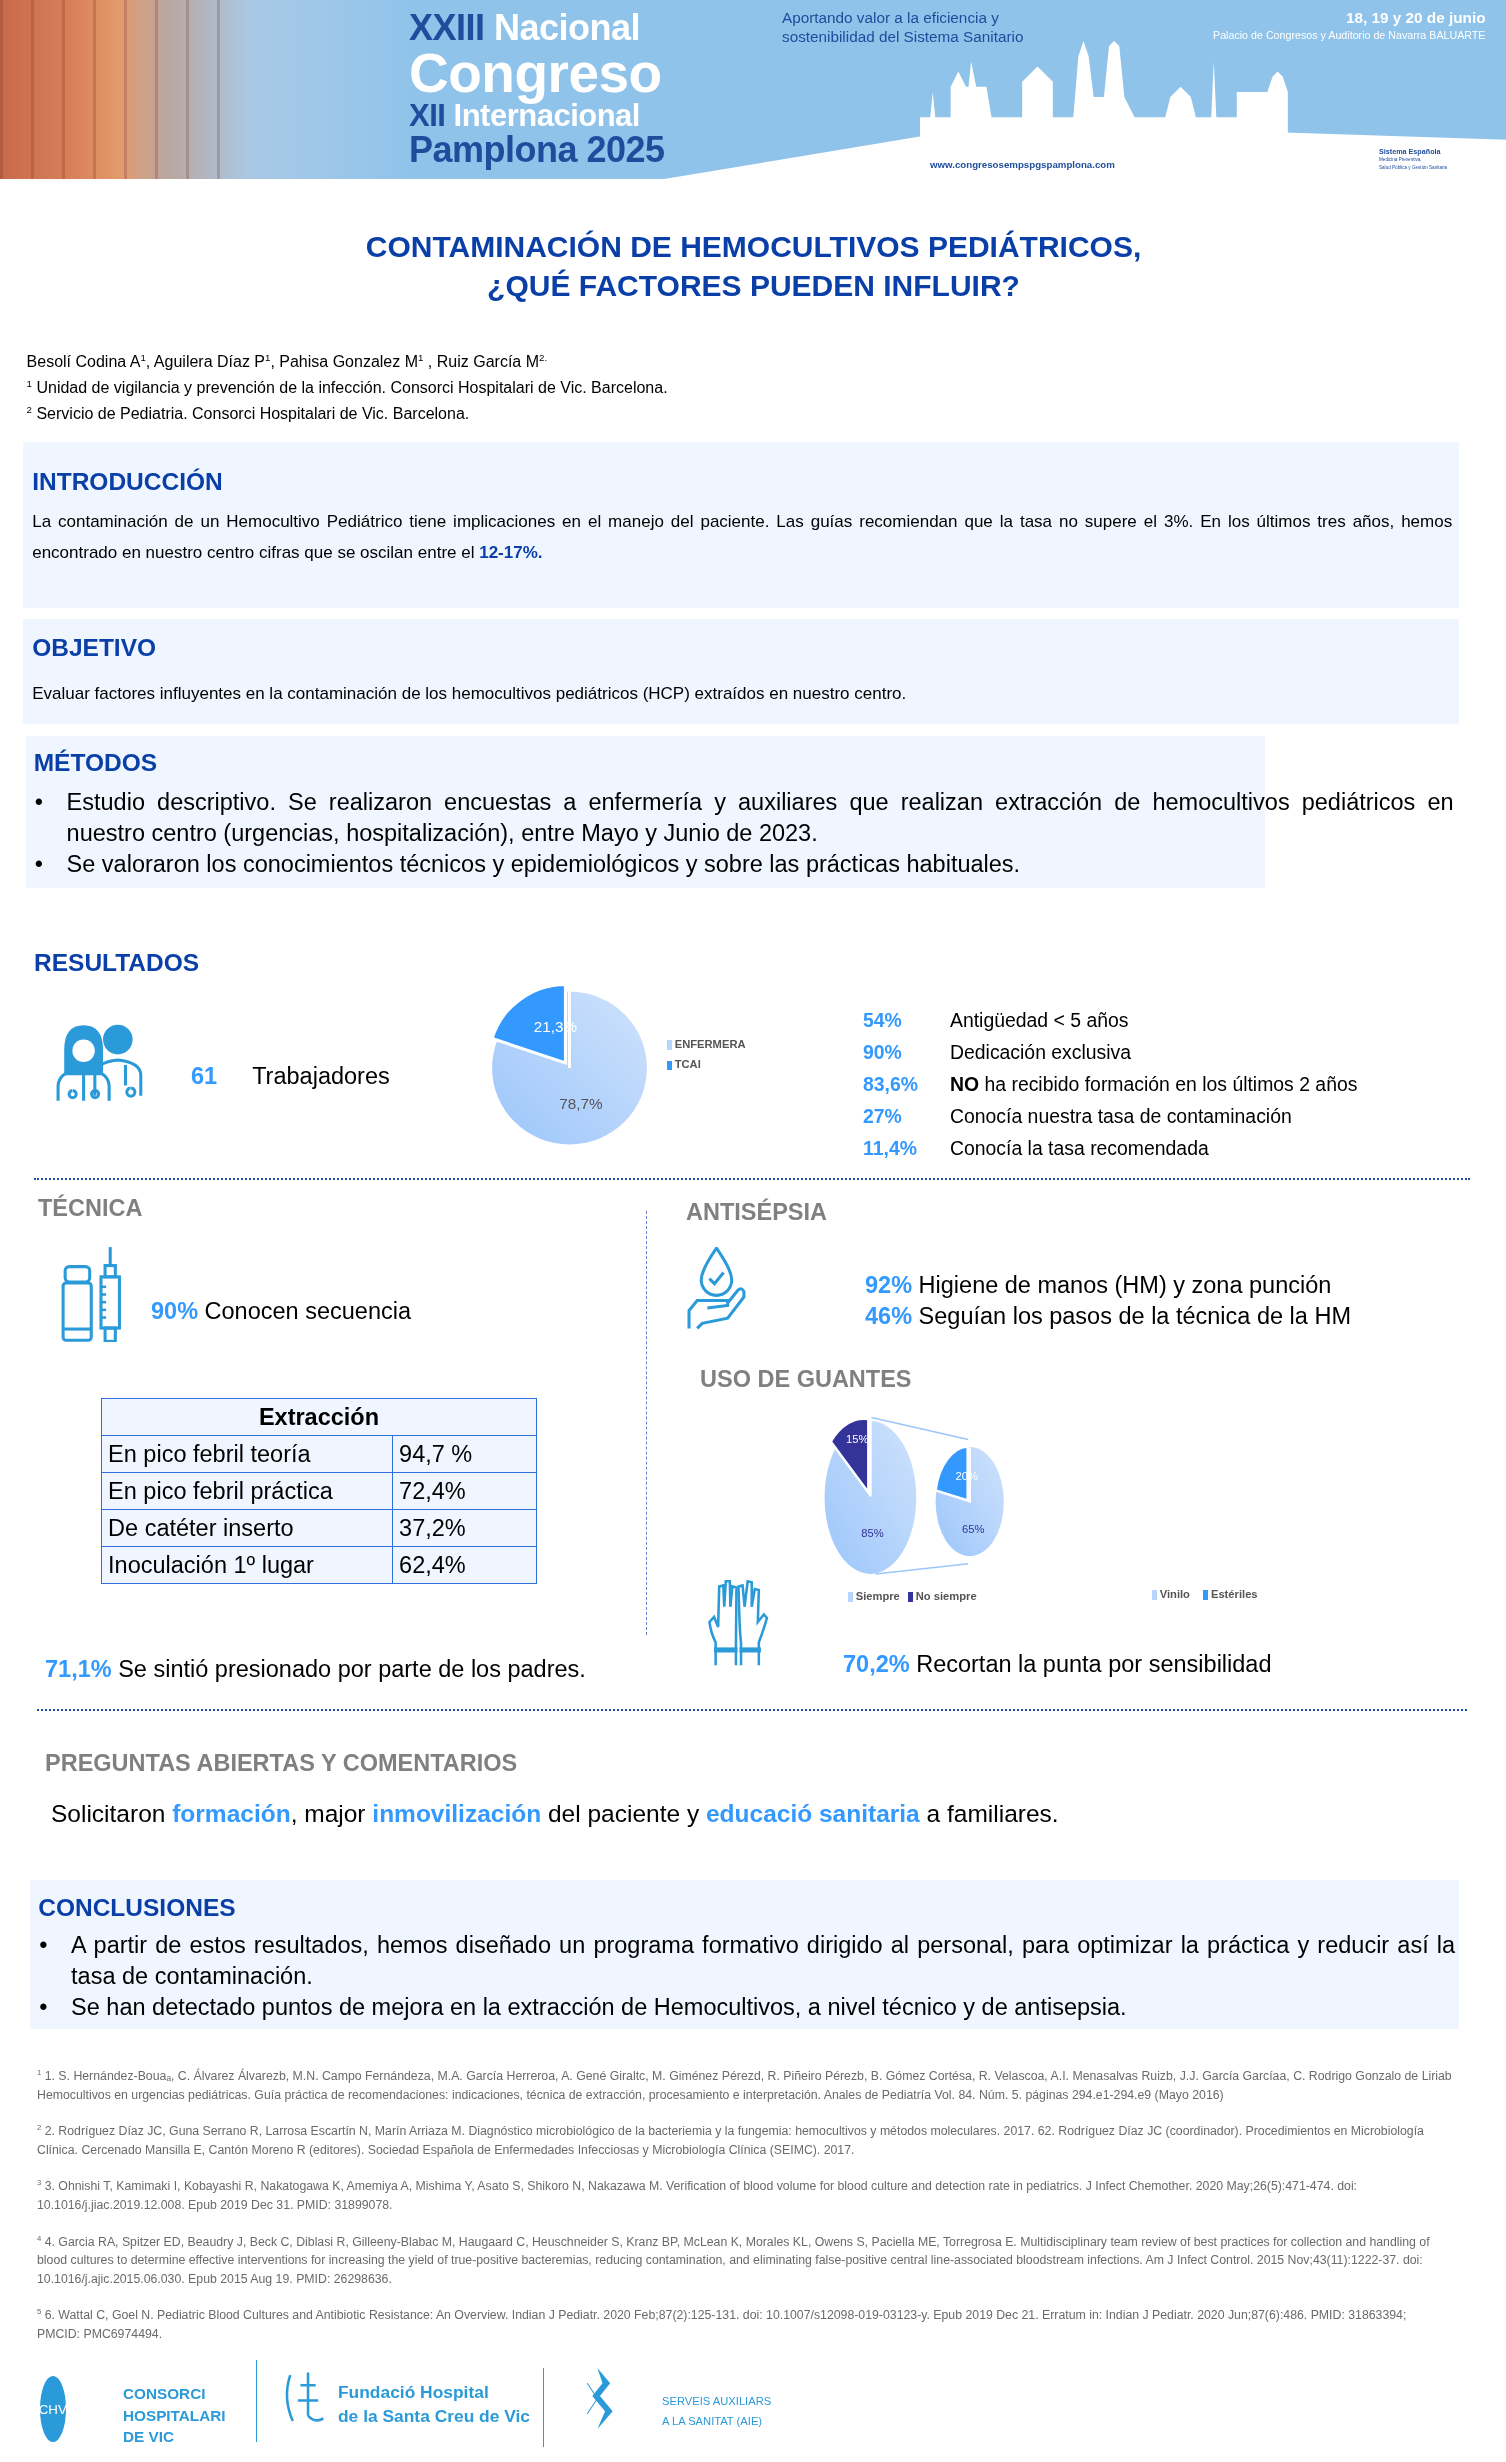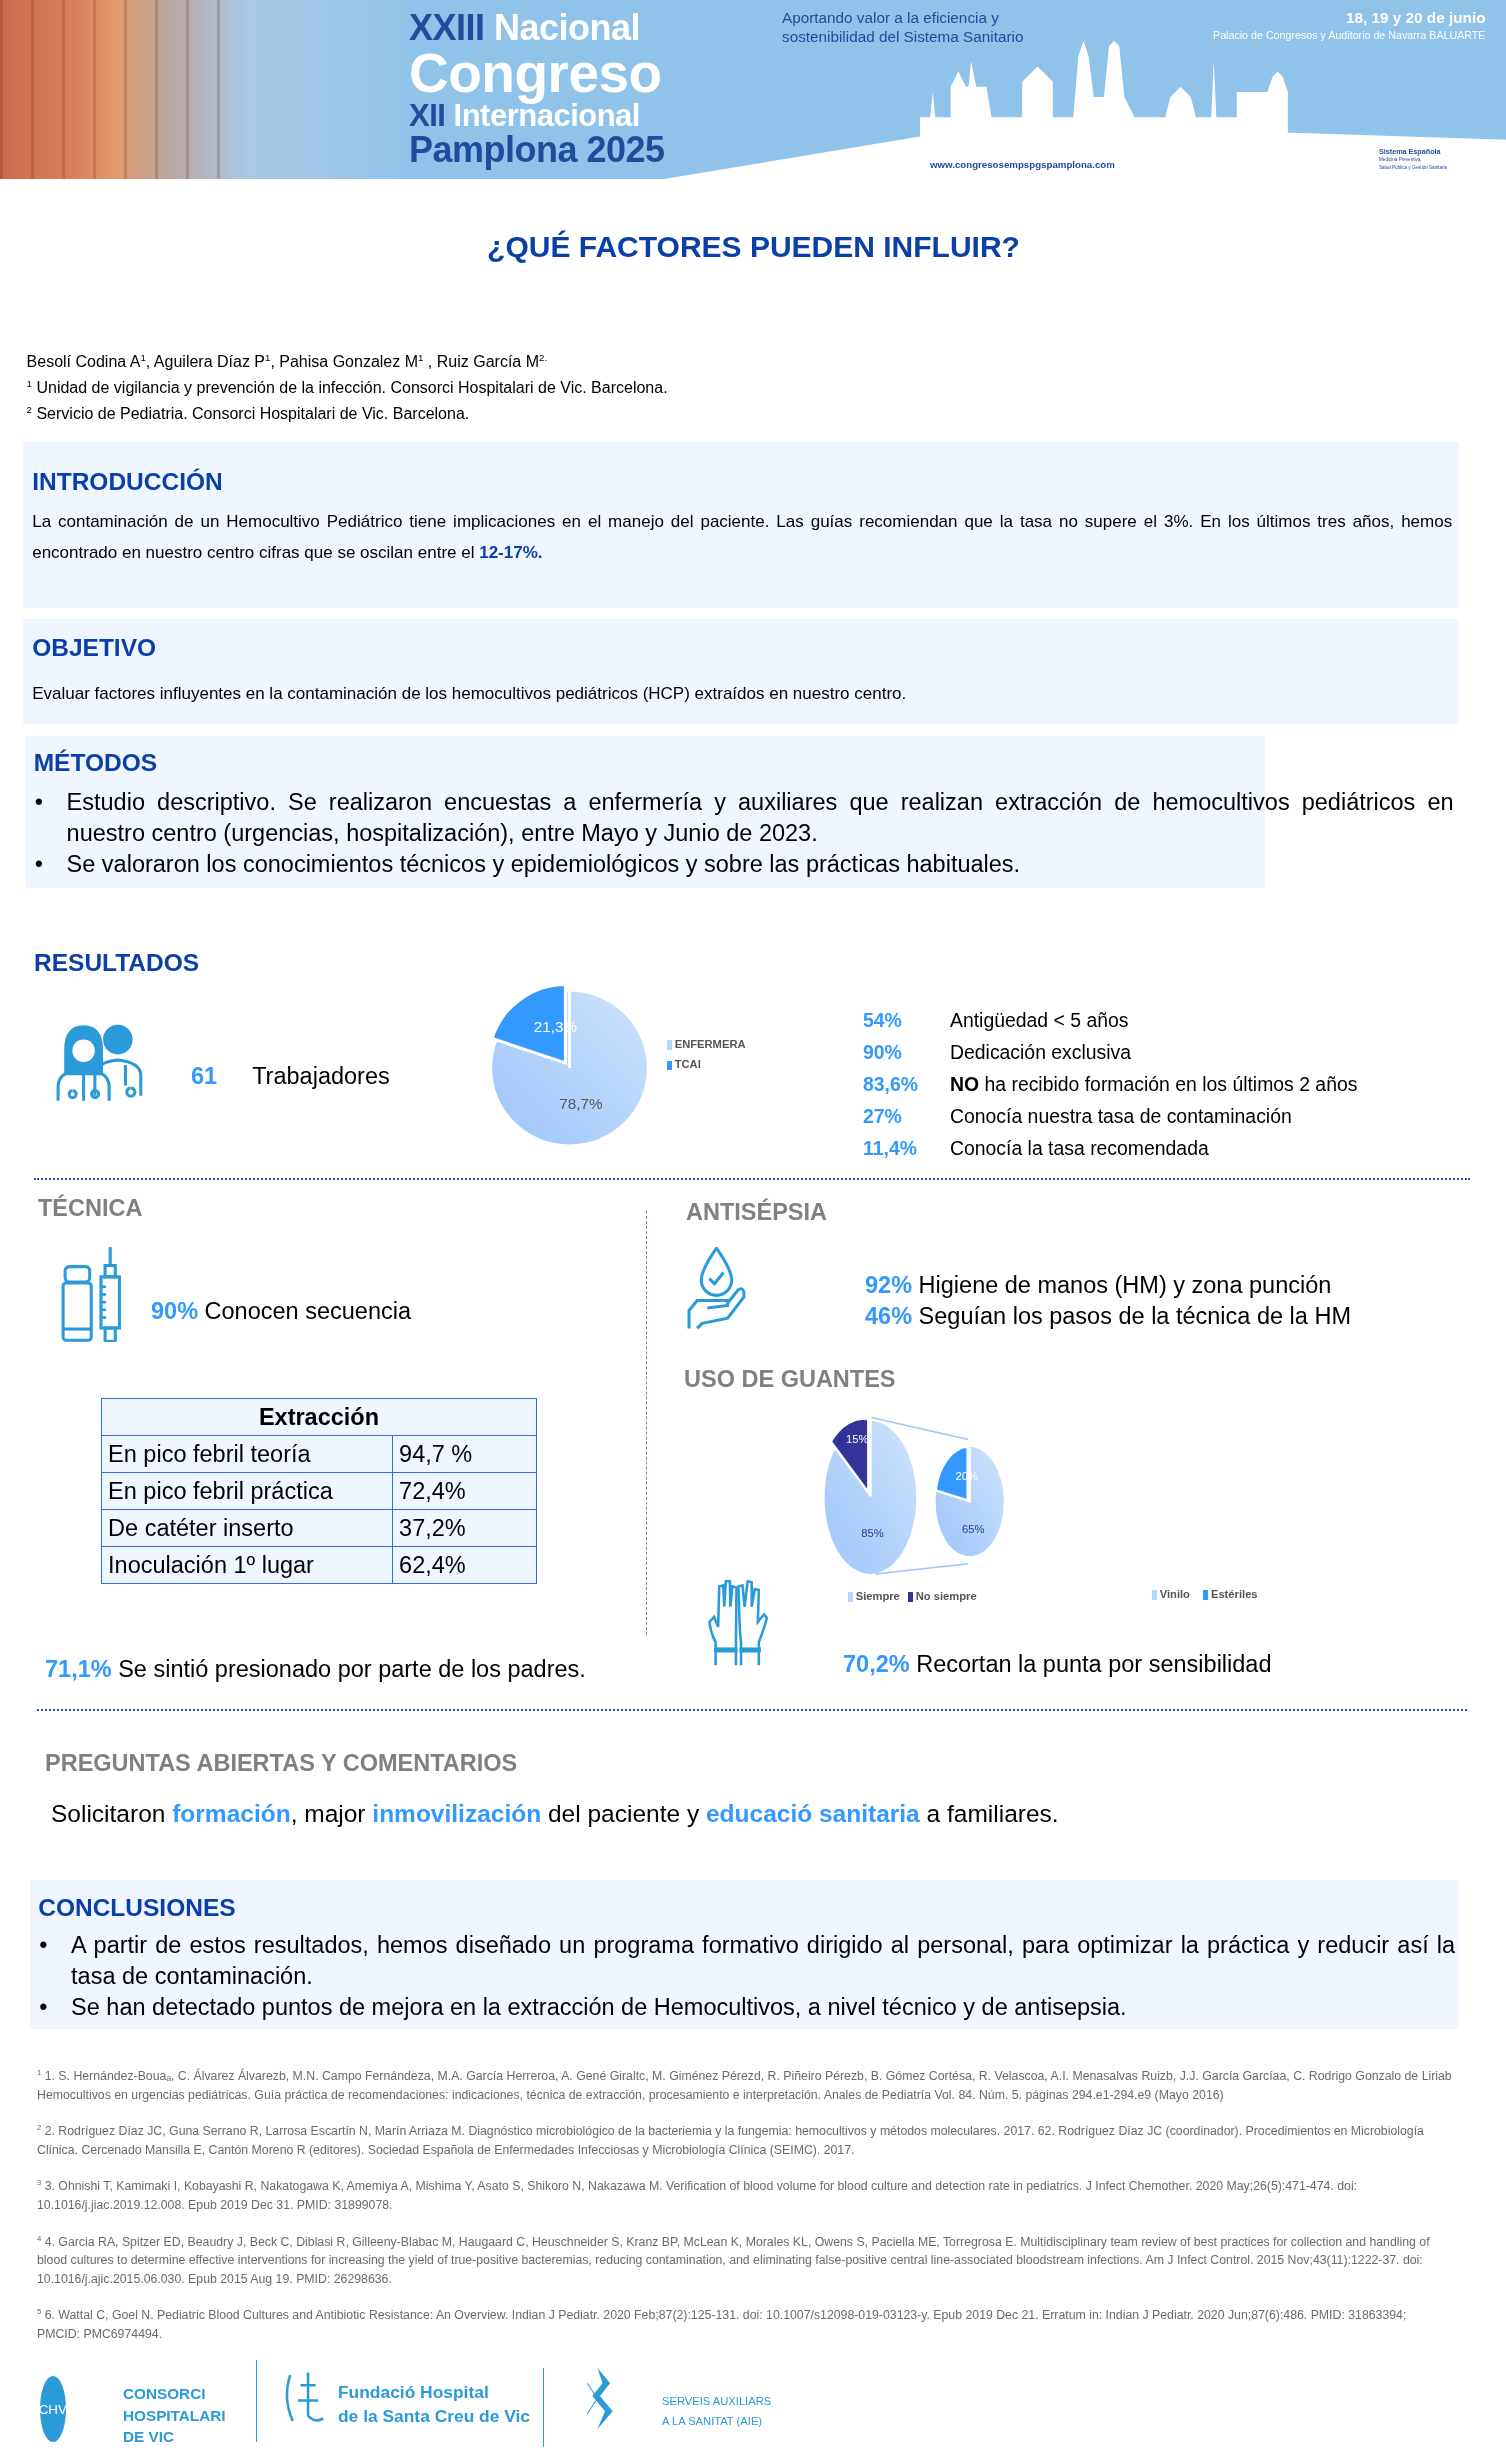--- a/index.html
+++ b/index.html
@@ -86,20 +86,21 @@
   </div>
   <div class="abs b-url">www.congresosempspgspamplona.com</div>
   <div class="abs b-soc">
     <div>Sistema Española</div>
     <div class="sub">Medicina Preventiva,</div>
     <div class="sub">Salud Pública y Gestión Sanitaria</div>
   </div>
 </div>
 
 <div class="abs title">
+  <div>CONTAMINACIÓN DE HEMOCULTIVOS PEDIÁTRICOS,</div>
   <div>¿QUÉ FACTORES PUEDEN INFLUIR?</div>
 </div>
 
 <div class="abs authors">
   <div>
     <span>Besolí Codina A</span><sup>1</sup><span>,  Aguilera Díaz P</span><sup>1</sup><span>,  Pahisa Gonzalez M</span><sup>1</sup><span> , Ruiz García M</span><sup>2.</sup>
   </div>
   <div><sup>1</sup><span> Unidad de vigilancia y prevención de la infección. Consorci Hospitalari de Vic. Barcelona.</span></div>
   <div><sup>2</sup><span> Servicio de Pediatria. Consorci Hospitalari de Vic. Barcelona.</span></div>
 </div>
@@ -227,21 +228,21 @@
     <path d="M58 2 Q28 45 28 65 A30 30 0 0 0 88 65 Q88 45 58 2 Z"></path>
     <path d="M44 62 L54 72 L72 50"></path>
     <path d="M4 160 L4 125 L20 105 L80 105 L80 115 L40 120 M80 110 L100 85 Q108 78 112 88 L112 98 L80 140 L30 150 L20 160"></path>
   </g>
 </svg>
 <div class="abs" style="left:865px; top:1270px; font-size:23.5px; line-height:31px; white-space:nowrap;">
   <div><span class="blue-n">92%</span><span> Higiene de manos (HM) y zona punción</span></div>
   <div><span class="blue-n">46%</span><span> Seguían los pasos de la técnica de la HM</span></div>
 </div>
 
-<div class="abs gray-h" style="left:684px; top:1366px;">USO DE GUANTES</div>
+<div class="abs gray-h" style="left:700px; top:1366px;">USO DE GUANTES</div>
 
 <svg class="abs" style="left:815px; top:1415px; width:337px; height:163px;" viewBox="0 0 660 320">
   <defs>
     <linearGradient id="gLight2" x1="1" y1="0" x2="0" y2="1">
       <stop offset="0" stop-color="#cfe2fc"></stop>
       <stop offset="1" stop-color="#9cc6fb"></stop>
     </linearGradient>
   </defs>
   <line x1="110" y1="5" x2="300" y2="48" stroke="#9cc6fb" stroke-width="3"></line>
   <line x1="118" y1="312" x2="300" y2="292" stroke="#9cc6fb" stroke-width="3"></line>

